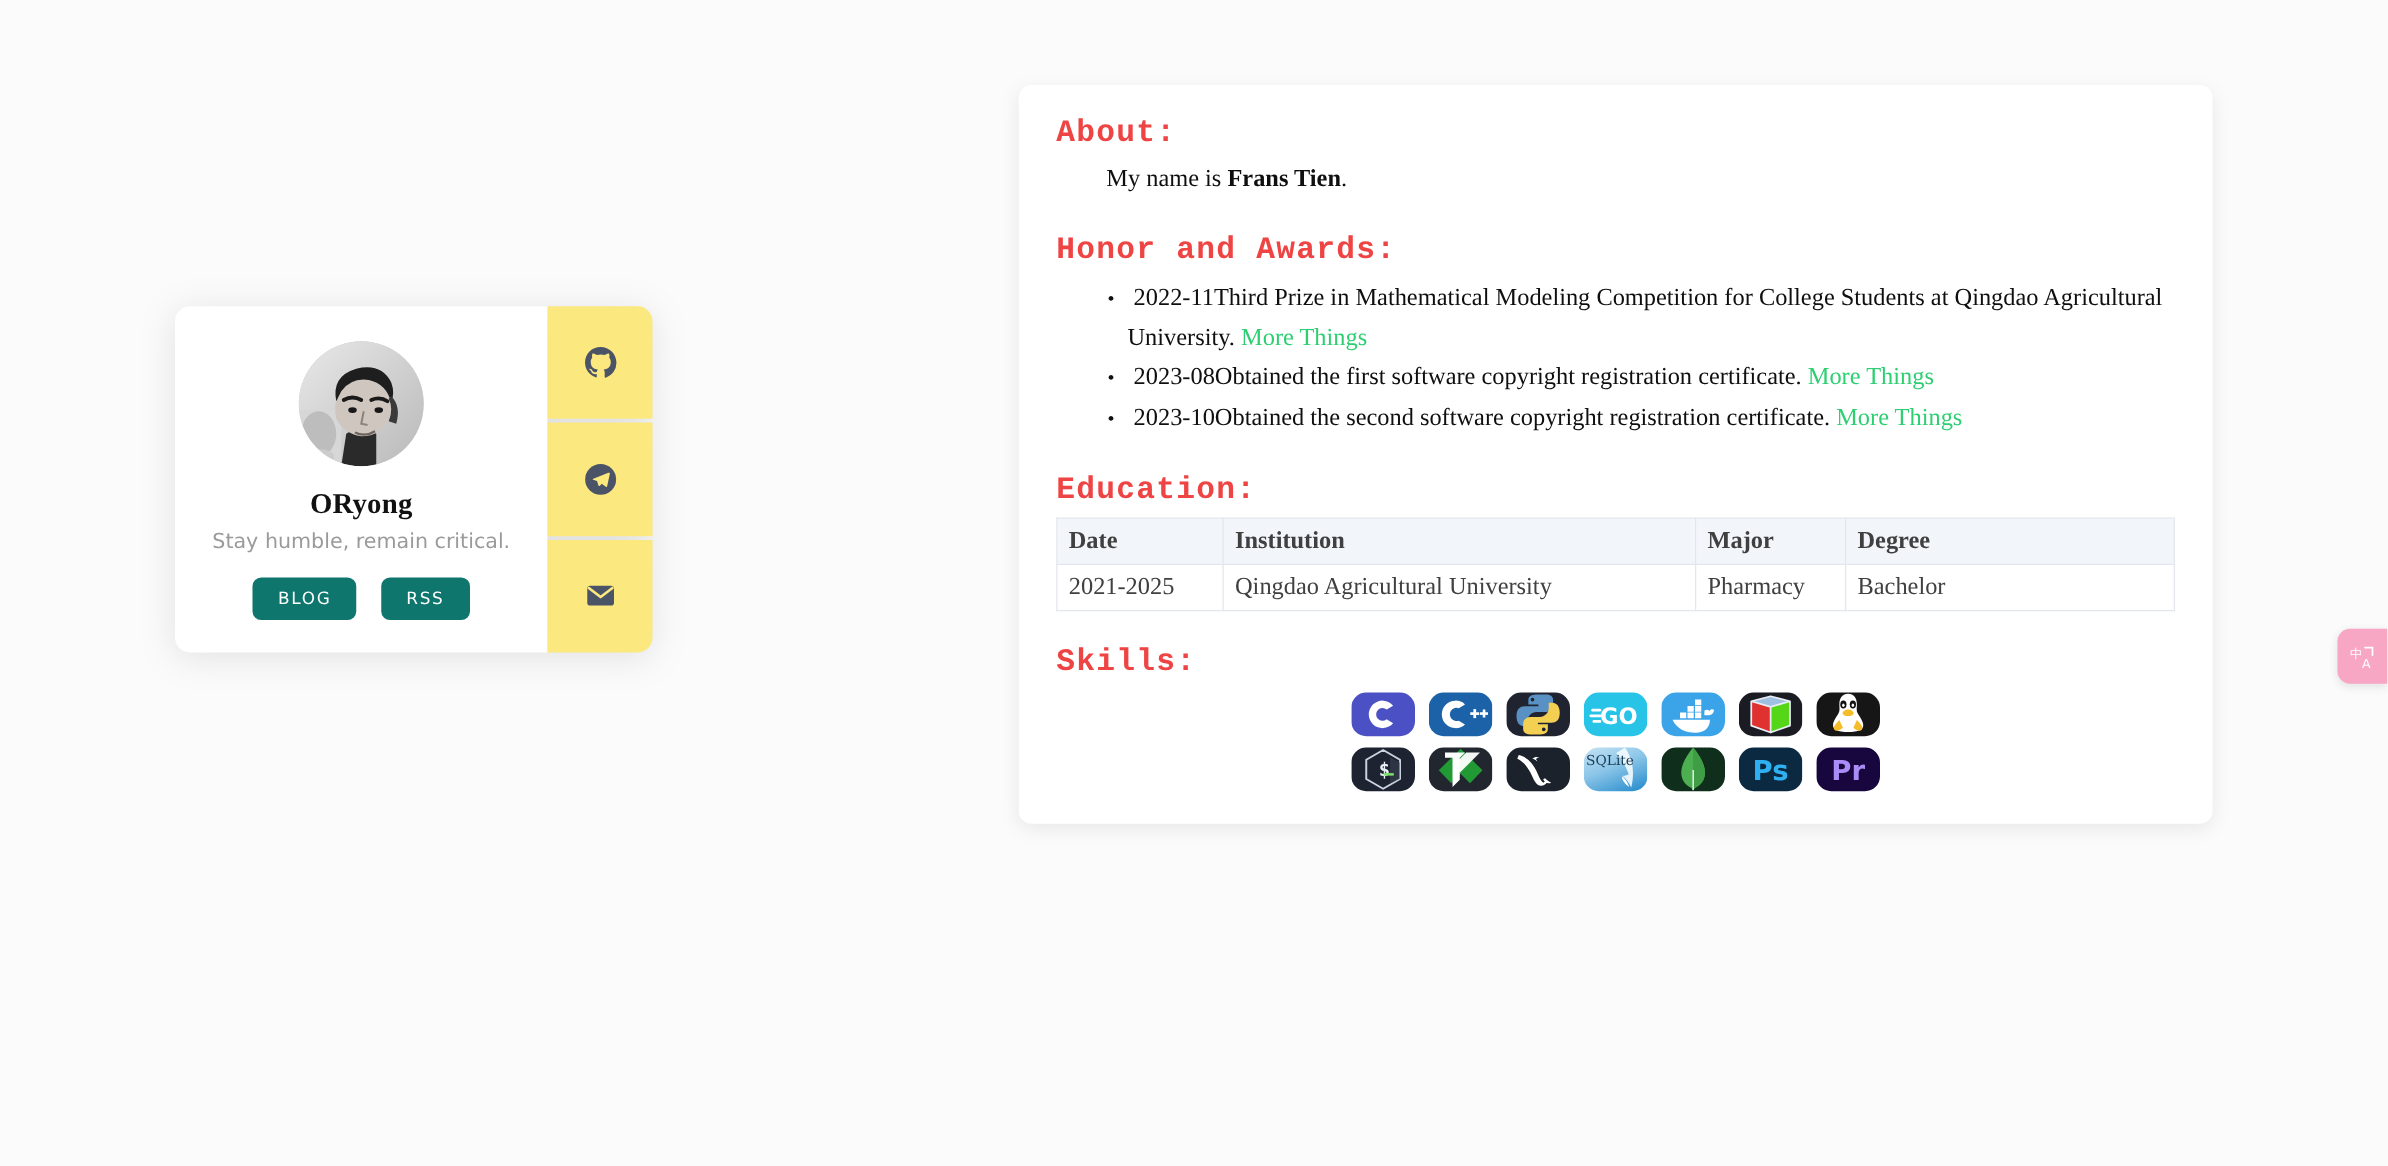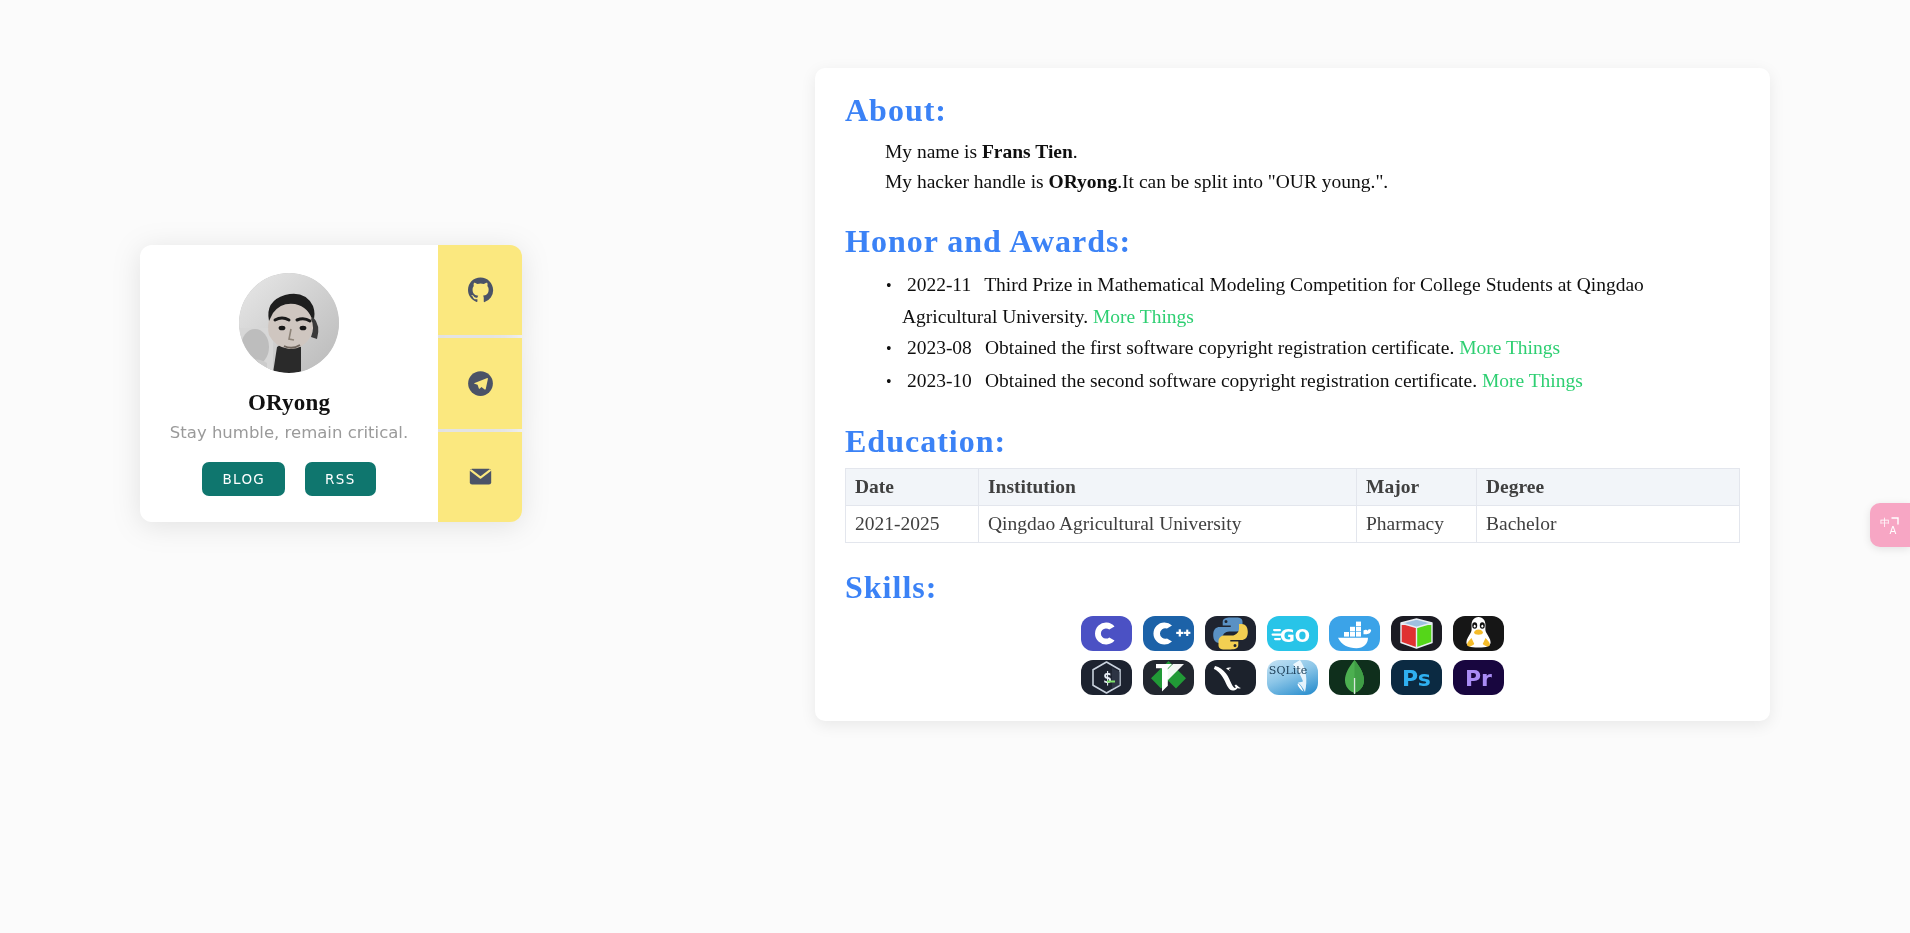--- a/index.html
+++ b/index.html
@@ -98,24 +98,24 @@
     position: absolute;
     left: 815px;
     top: 68px;
     width: 955px;
     background: #ffffff;
     border-radius: 10px;
     box-shadow: 0 4px 16px rgba(0,0,0,0.08);
     padding: 24px 30px 26px 30px;
   }
   .sec-head {
-    font-family: Liberation Serif, serif;
+    font-family: Liberation Mono, monospace;
     font-weight: bold;
-    font-size: 32px;
-    color: #3b82f6;
+    font-size: 25px;
+    color: #ef4444;
     letter-spacing: 1px;
   }
   .sec-head.spaced { margin-top: 26px; }
 
   .about-lines {
     margin-top: 8px;
     padding-left: 40px;
   }
   .about-lines p {
     font-size: 19.5px;
@@ -136,21 +136,21 @@
     text-indent: -16px;
     margin-bottom: 1px;
   }
   .awards li::before {
     content: "\2022";
     display: inline-block;
     width: 16px;
     text-indent: 0;
     font-size: 16px;
   }
-  .award-date { margin-right: 13px; }
+  .award-date { margin-right: 0; }
   .more-link {
     color: #2ecf72;
     text-decoration: none;
     cursor: pointer;
   }
 
   .edu-table {
     margin-top: 8px;
     width: 100%;
     border-collapse: collapse;
@@ -290,23 +290,20 @@
     </div>
   </div>
 
   <div class="main-card">
 
     <div class="sec-head">About:</div>
     <div class="about-lines">
       <p>
         <span>My name is </span><b>Frans Tien</b><span>.</span>
       </p>
-      <p>
-        <span>My hacker handle is </span><b>ORyong</b><span>.It can be split into "OUR young.".</span>
-      </p>
     </div>
 
     <div class="sec-head spaced">Honor and Awards:</div>
     <ul class="awards">
       <li>
         <span class="award-date">2022-11</span><span>Third Prize in Mathematical Modeling Competition for College Students at Qingdao Agricultural University.</span>
         <a class="more-link">More Things</a>
       </li>
       <li>
         <span class="award-date">2023-08</span><span>Obtained the first software copyright registration certificate.</span>

